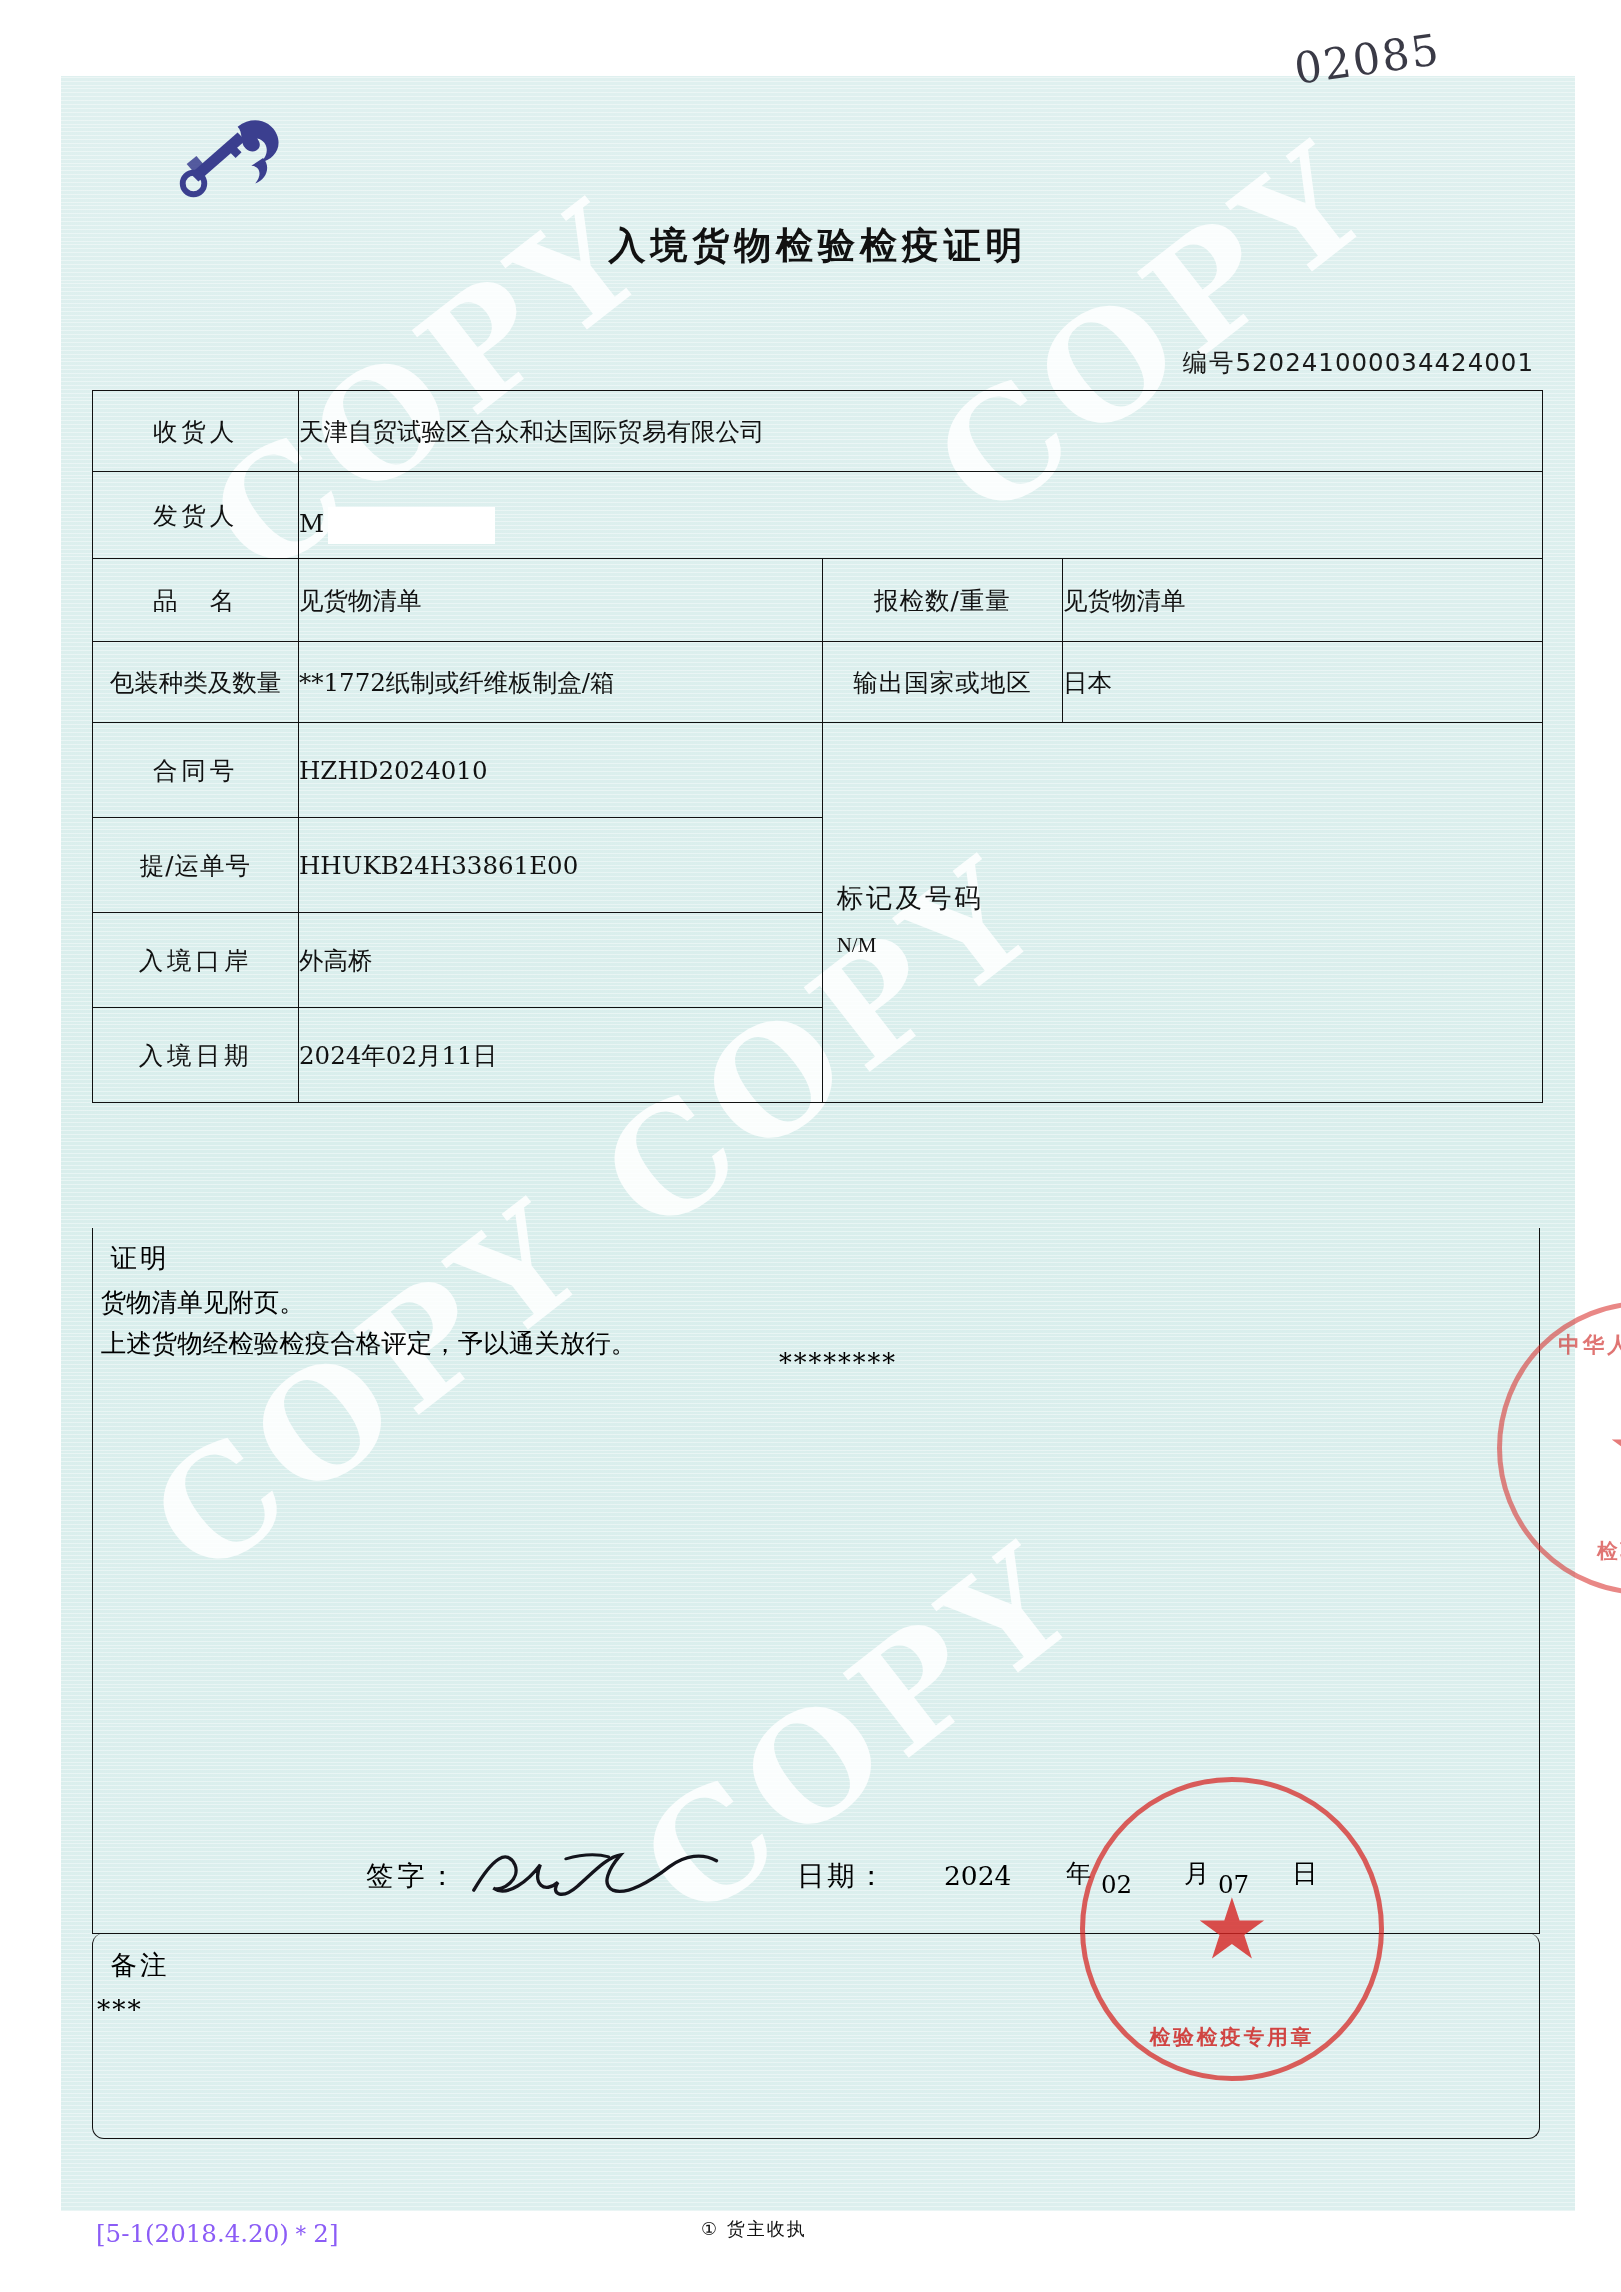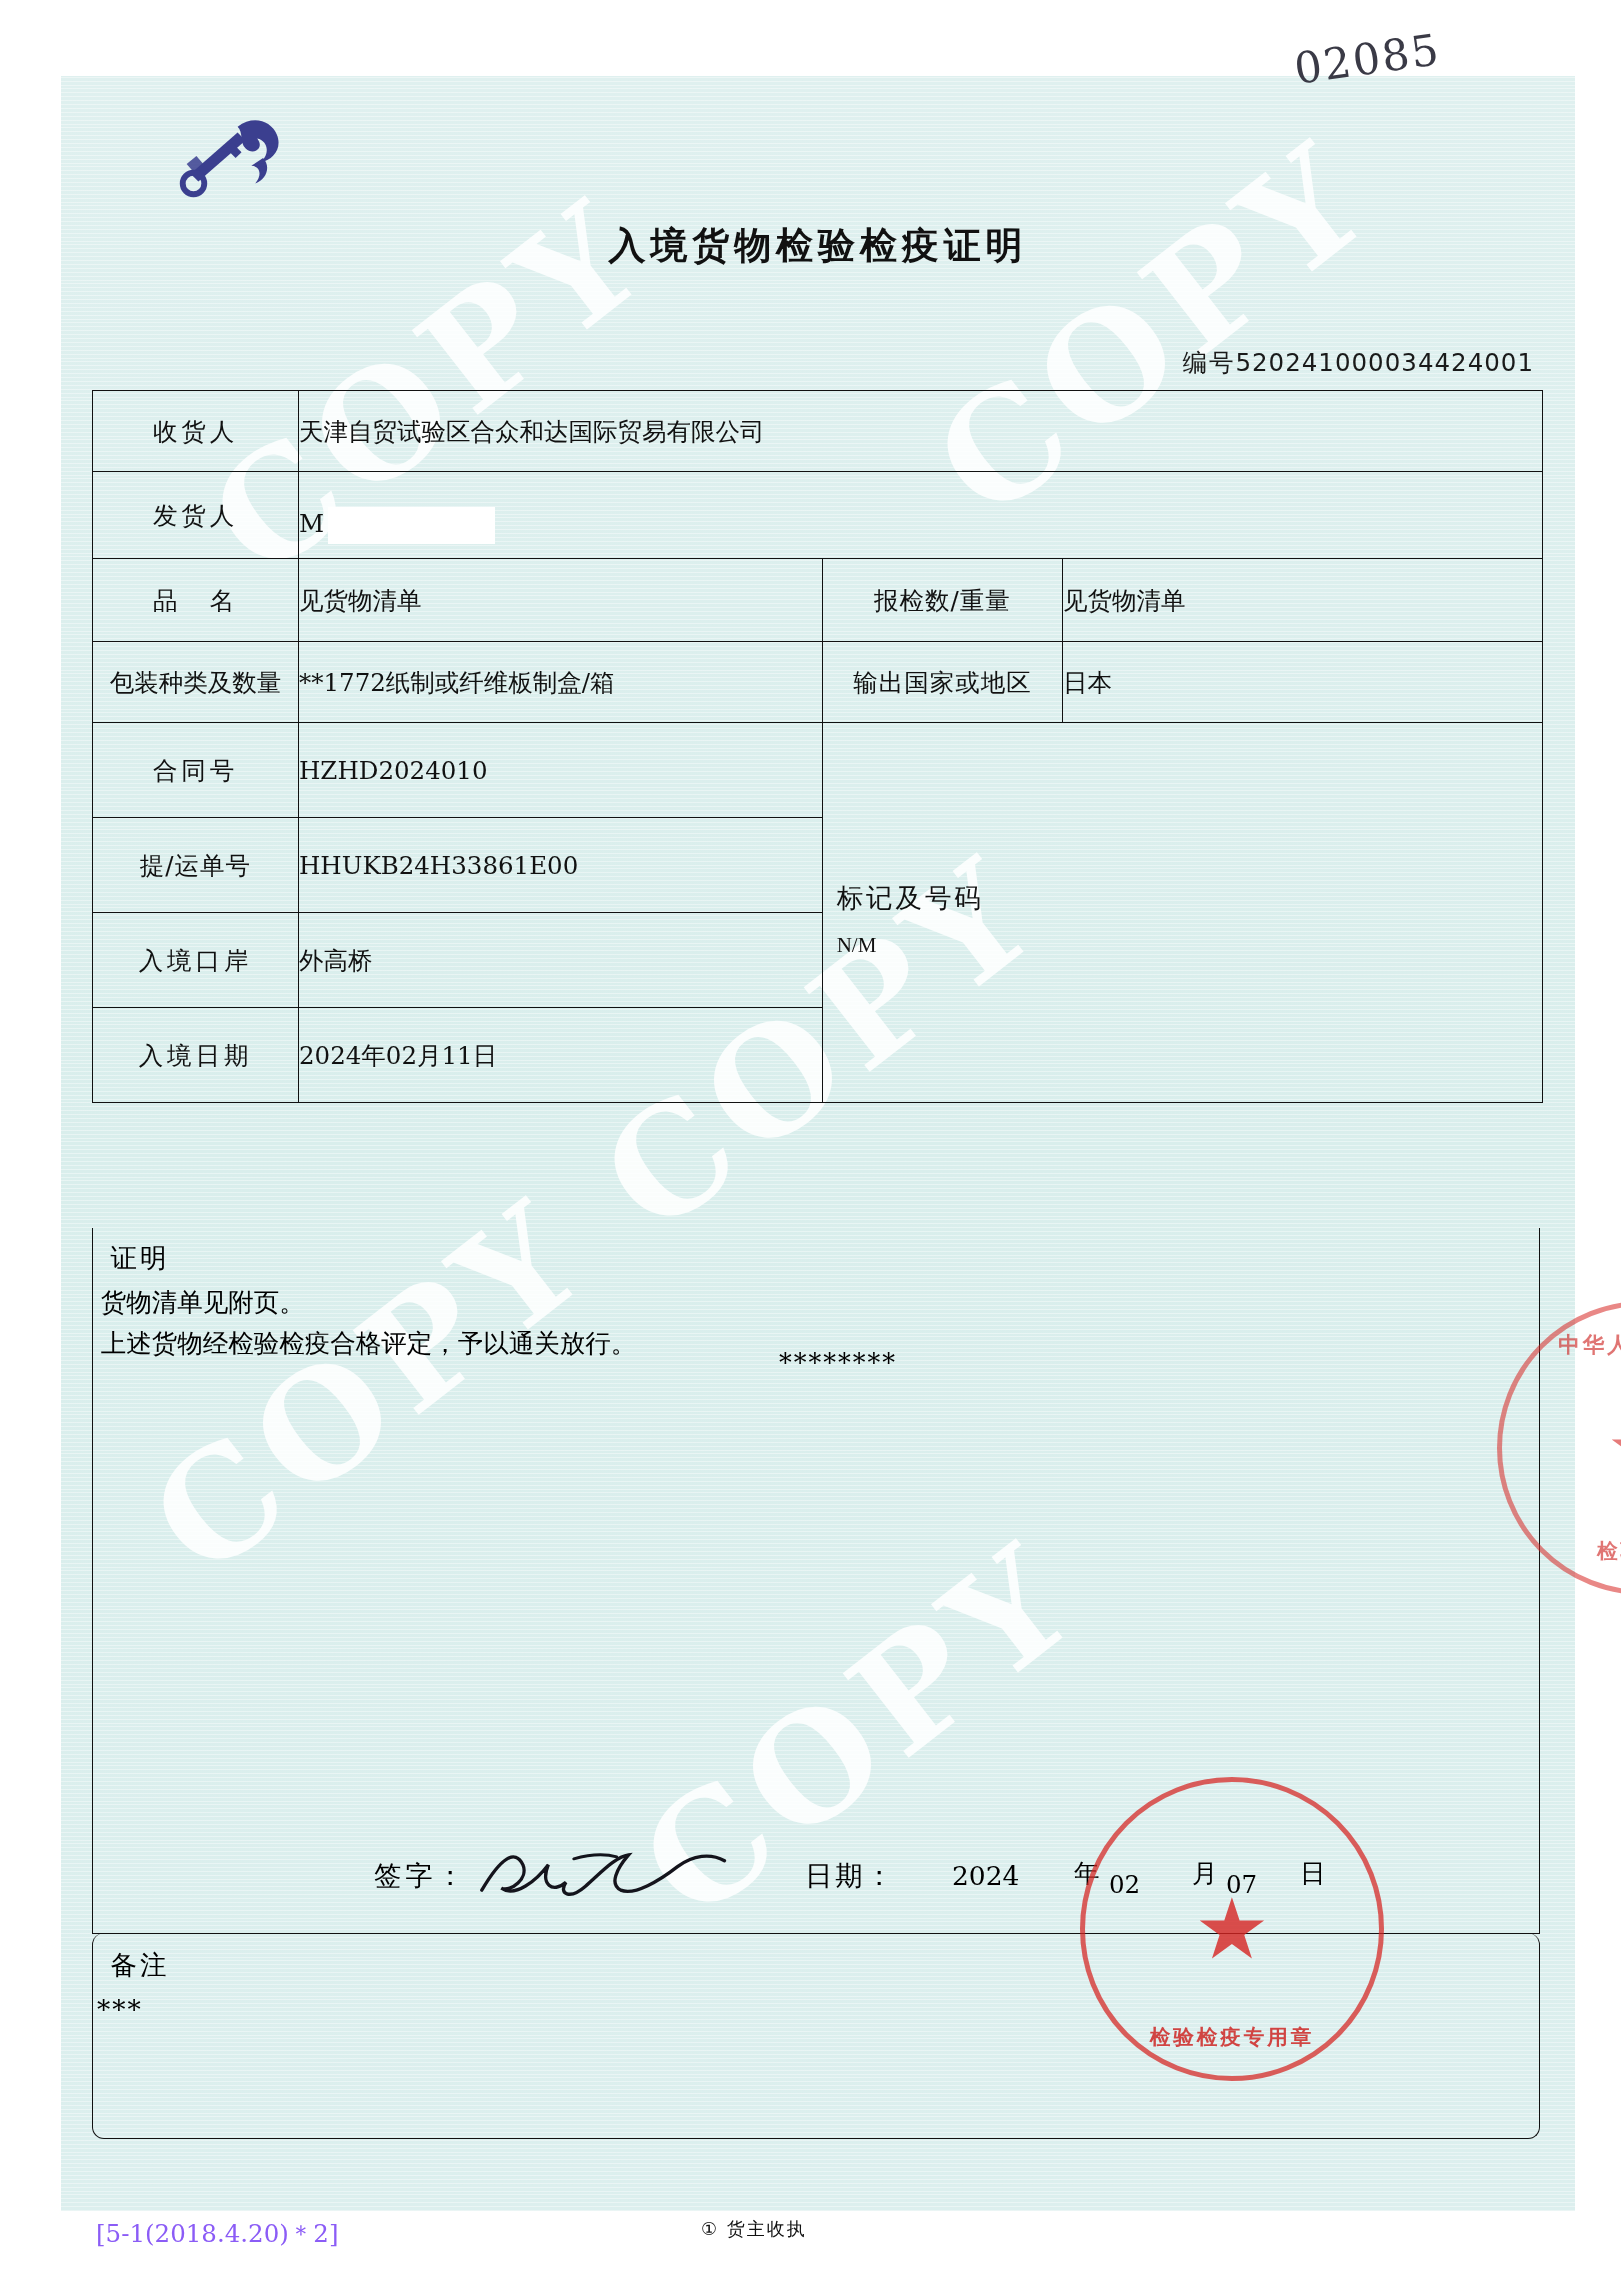--- a/index.html
+++ b/index.html
@@ -181,21 +181,21 @@
     position: absolute;
     left: 686px;
     top: 120px;
     font-family: "DejaVu Serif", serif;
     font-size: 25.5px;
     letter-spacing: 2px;
   }
 
   .sig-row {
     position: absolute;
-    left: 16px;
+    left: 8px;
     bottom: 17.6px;
     width: 100%;
     height: 69px;
   }
   .sig-label {
     position: absolute;
     left: 265px;
     top: 11.8px;
     font-size: 27.4px;
     letter-spacing: 3.9px;

